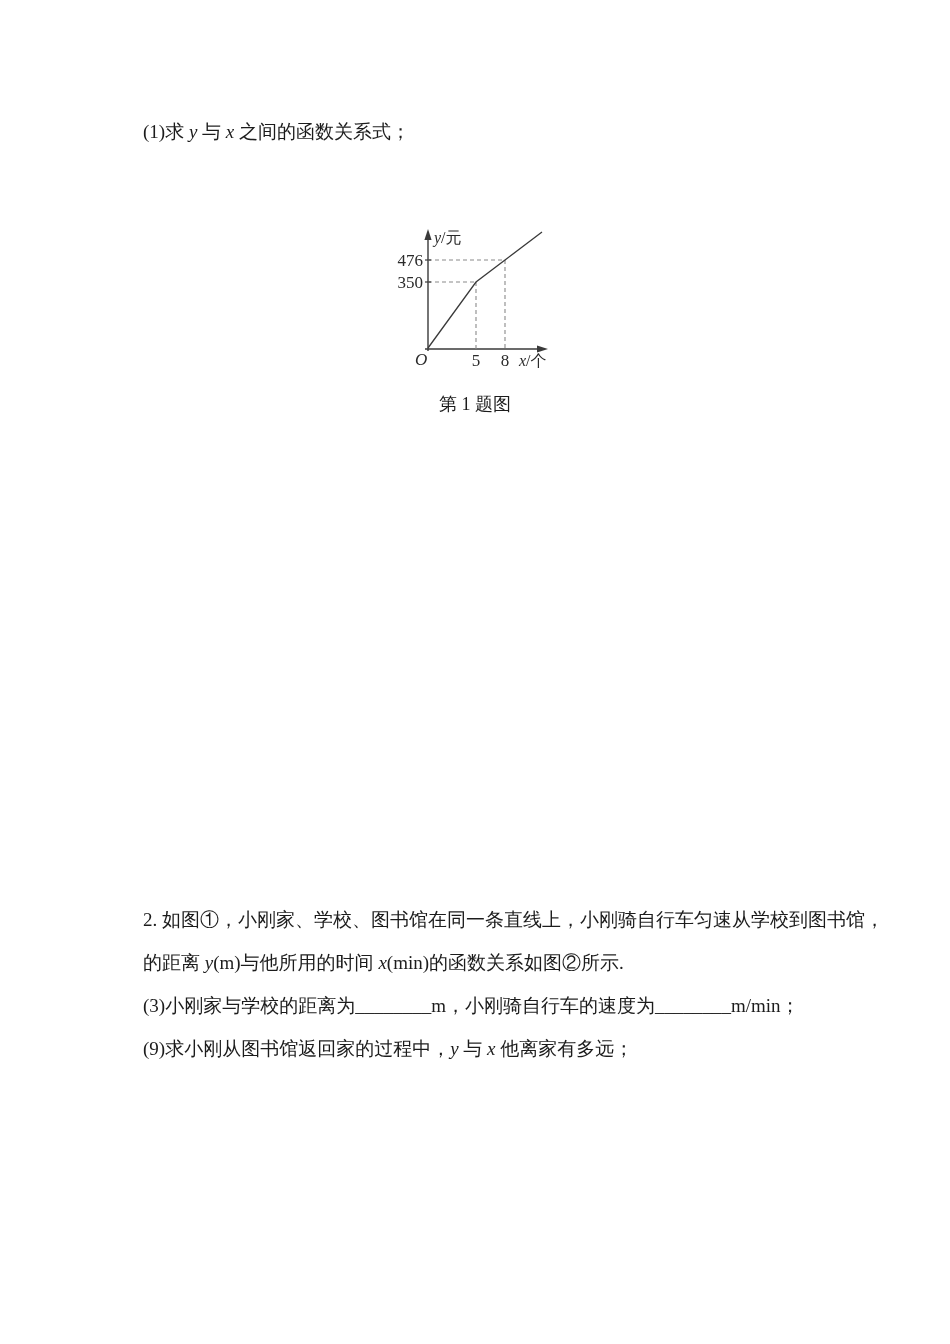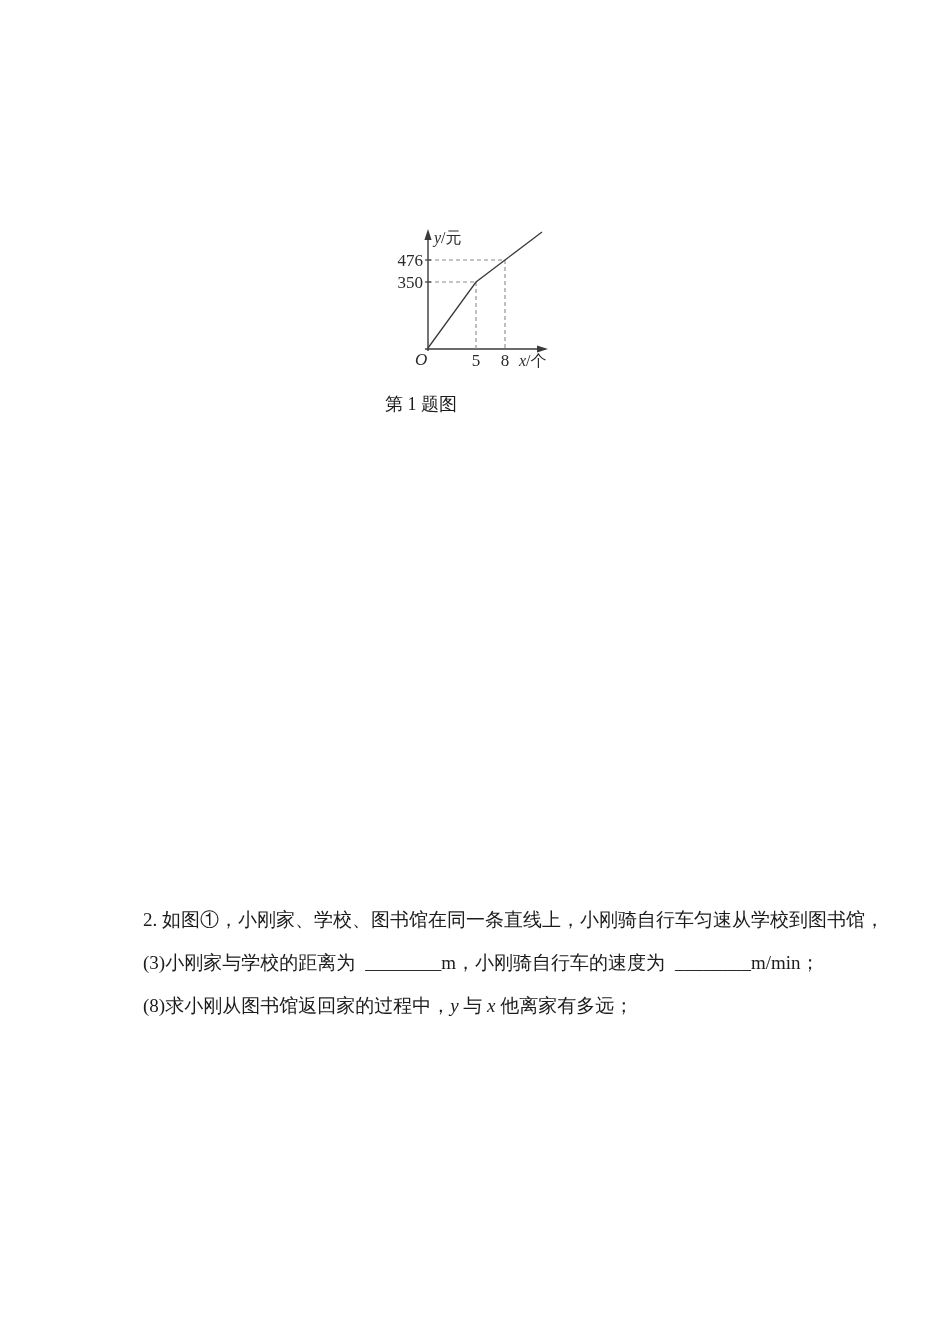--- a/index.html
+++ b/index.html
@@ -24,51 +24,52 @@
   .textblock .line {
     line-height: 43px;
     white-space: nowrap;
   }
   .it {
     font-style: italic;
     font-family: "Liberation Serif", "DejaVu Serif", serif;
   }
   .blank {
     letter-spacing: 0px;
-    padding-left: 10px;
   }
   #problem1-text { top: 110px; }
   #problem2-text { top: 898px; }
   #figure1 {
     position: absolute;
     left: 385px;
     top: 220px;
     width: 180px;
     height: 152px;
   }
   #figure1-caption {
     position: absolute;
     left: 385px;
     top: 391px;
     width: 180px;
+    text-align: center;
     font-size: 18px;
     line-height: 26px;
   }
   svg text {
     font-family: "Liberation Serif", "DejaVu Serif", serif;
     fill: #2a2a2a;
   }
   .axis-num { font-size: 17px; }
   .axis-label { font-size: 16px; }
   .origin-label { font-size: 17px; font-style: italic; }
 </style>
 </head>
 <body>
 
 <div class="textblock" id="problem1-text">
+    <div class="line"><span>(1)求 </span><span class="it">y</span><span> 与 </span><span class="it">x</span><span> 之间的函数关系式；</span></div>
   </div>
 
 <svg id="figure1" viewBox="0 0 180 150" xmlns="http://www.w3.org/2000/svg">
 
   <line x1="43" y1="16" x2="43" y2="130" stroke="#3a3a3a" stroke-width="1.4"></line>
   <polygon points="43,8 39.4,19 46.6,19" fill="#3a3a3a"></polygon>
 
   <line x1="40" y1="128" x2="155" y2="128" stroke="#3a3a3a" stroke-width="1.4"></line>
   <polygon points="163,128 152,124.4 152,131.6" fill="#3a3a3a"></polygon>
 
@@ -88,15 +89,16 @@
   <text x="30" y="144" class="origin-label">O</text>
   <text x="91" y="145" text-anchor="middle" class="axis-num">5</text>
   <text x="120" y="145" text-anchor="middle" class="axis-num">8</text>
   <text x="134" y="145" class="axis-label"><tspan class="it">x</tspan><tspan>/个</tspan></text>
 </svg>
 
 <div id="figure1-caption">第 1 题图</div>
 
 <div class="textblock" id="problem2-text">
     <div class="line"><span>2. 如图①，小刚家、学校、图书馆在同一条直线上，小刚骑自行车匀速从学校到图书馆，</span></div>
+    <div class="line"><span>的距离 </span><span class="it">y</span><span>(m)与他所用的时间 </span><span class="it">x</span><span>(min)的函数关系如图②所示.</span></div>
     <div class="line"><span>(3)小刚家与学校的距离为</span><span class="blank">________</span><span>m，小刚骑自行车的速度为</span><span class="blank">________</span><span>m/min；</span></div>
-    <div class="line"><span>(8)求小刚从图书馆返回家的过程中，</span><span class="it">y</span><span> 与 </span><span class="it">x</span><span> 他离家有多远；</span></div>
+    <div class="line"><span>(9)求小刚从图书馆返回家的过程中，</span><span class="it">y</span><span> 与 </span><span class="it">x</span><span> 他离家有多远；</span></div>
   </div>
 
 </body></html>

